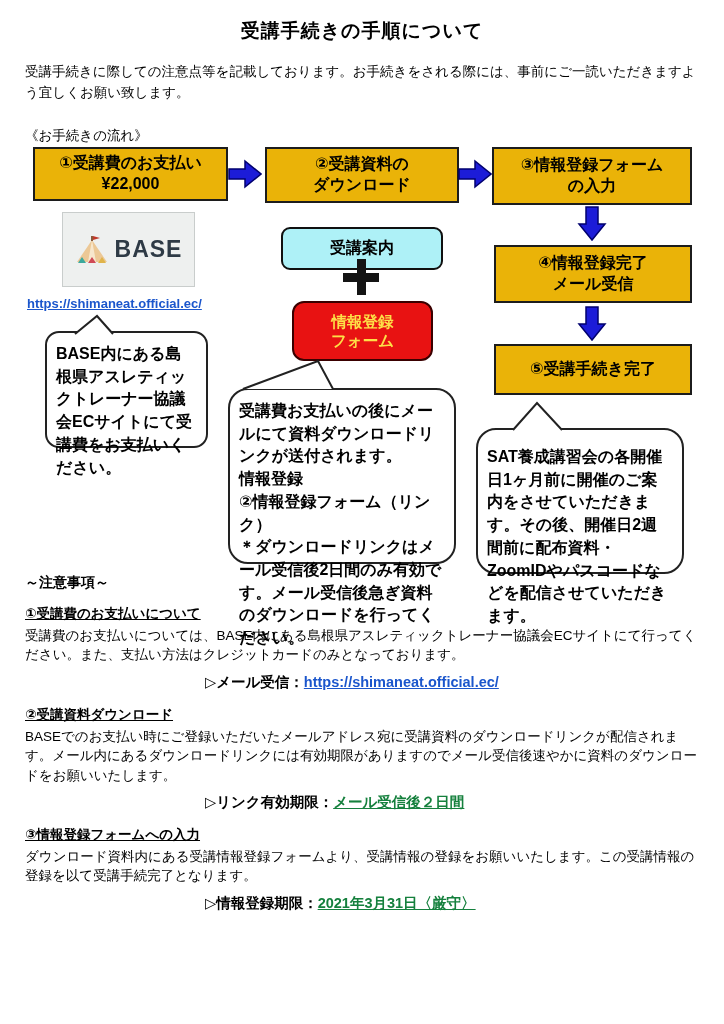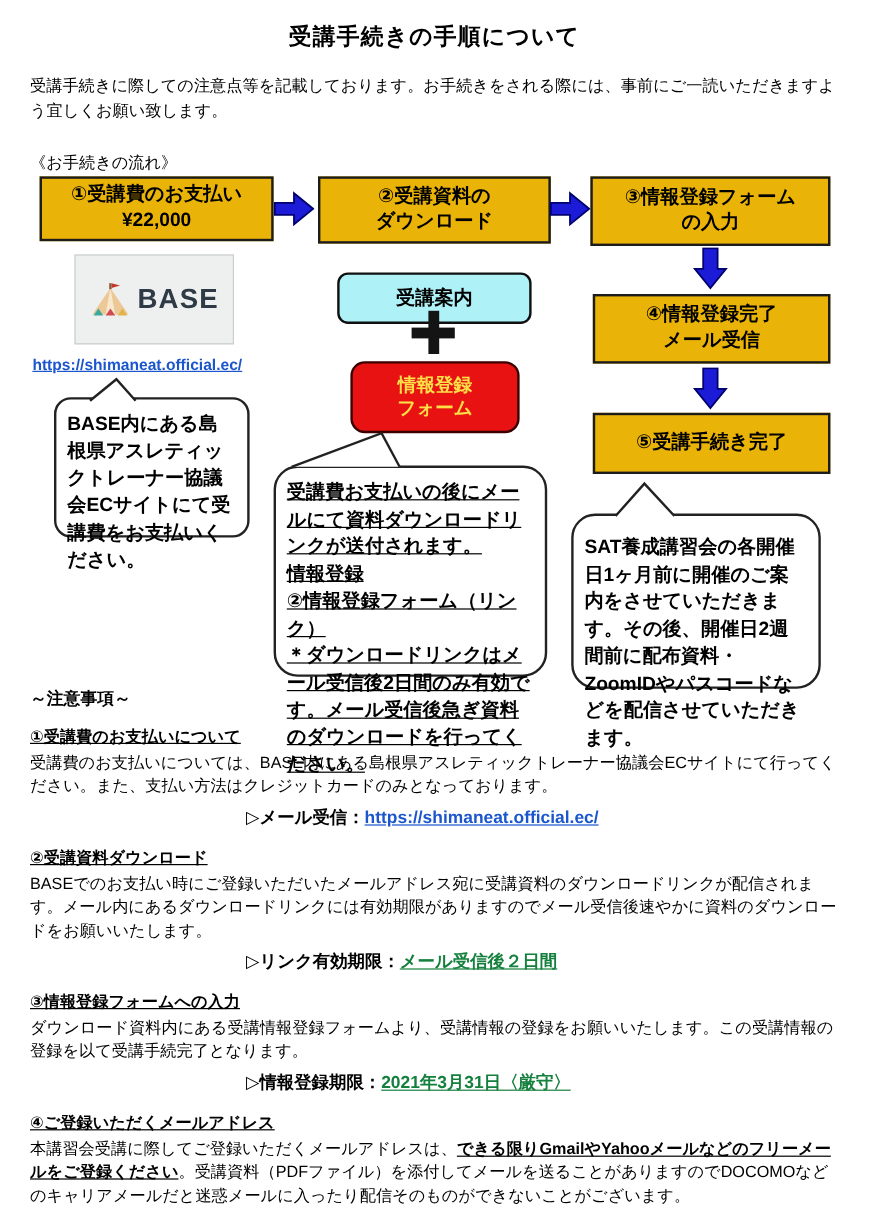--- a/index.html
+++ b/index.html
@@ -41,21 +41,21 @@
   }
   .base-text{font-size:23px;font-weight:bold;color:#2e3a45;letter-spacing:1px;}
   .link{color:#1b56cc;text-decoration:underline;font-weight:600;}
   .base-link{top:296px;left:27px;font-size:13px;}
   .bubble{
     background:#fff;border:2px solid #222;border-radius:16px;
     padding:10px 9px;font-size:16px;font-weight:600;line-height:1.42;
     box-sizing:border-box;
   }
   .bubble-left{left:45px;top:331px;width:163px;height:117px;border-radius:14px;}
-  .bubble-mid{left:228px;top:388px;width:228px;height:176px;border-radius:20px;text-decoration:underline;}
+  .bubble-mid{left:228px;top:388px;width:228px;height:176px;border-radius:20px;}
   .bubble-right{left:476px;top:428px;width:208px;height:146px;border-radius:20px;padding-top:16px;}
   .bubble-line{display:block;}
   .notes{top:572px;left:25px;width:676px;font-size:13.5px;line-height:1.45;}
   .notes-heading{font-weight:bold;font-size:14px;margin-bottom:4px;}
   .note-title{font-weight:bold;text-decoration:underline;margin-top:12px;}
   .note-body{margin-top:2px;}
   .callout{margin:7px 0 4px 180px;font-size:14.5px;font-weight:bold;}
   .callout-red{color:#15803d;text-decoration:underline;font-weight:bold;}
   .emphasis{font-weight:bold;text-decoration:underline;}
   .plus-wrap{left:343px;top:259px;width:36px;height:36px;}
@@ -173,21 +173,15 @@
     </div>
 
     <div>
       <div class="note-title">③情報登録フォームへの入力</div>
       <div class="note-body">ダウンロード資料内にある受講情報登録フォームより、受講情報の登録をお願いいたします。この受講情報の登録を以て受講手続完了となります。</div>
       <div class="callout">
         <span>▷情報登録期限：</span><span class="callout-red">2021年3月31日〈厳守〉</span>
       </div>
     </div>
 
-    <div>
-      <div class="note-title">④ご登録いただくメールアドレス</div>
-      <div class="note-body">
-        <span>本講習会受講に際してご登録いただくメールアドレスは、</span><span class="emphasis">できる限りGmailやYahooメールなどのフリーメールをご登録ください</span><span>。受講資料（PDFファイル）を添付してメールを送ることがありますのでDOCOMOなどのキャリアメールだと迷惑メールに入ったり配信そのものができないことがございます。</span>
-      </div>
-    </div>
   </div>
 
 </div>
 
 </body></html>

